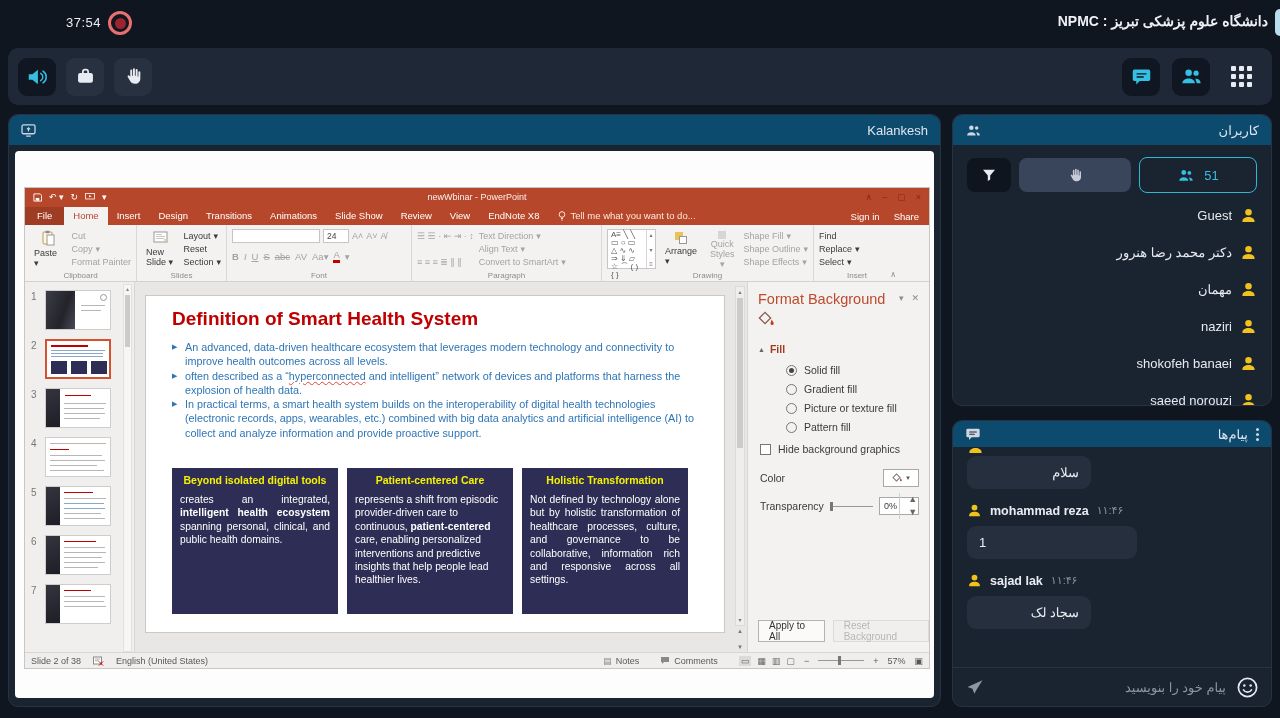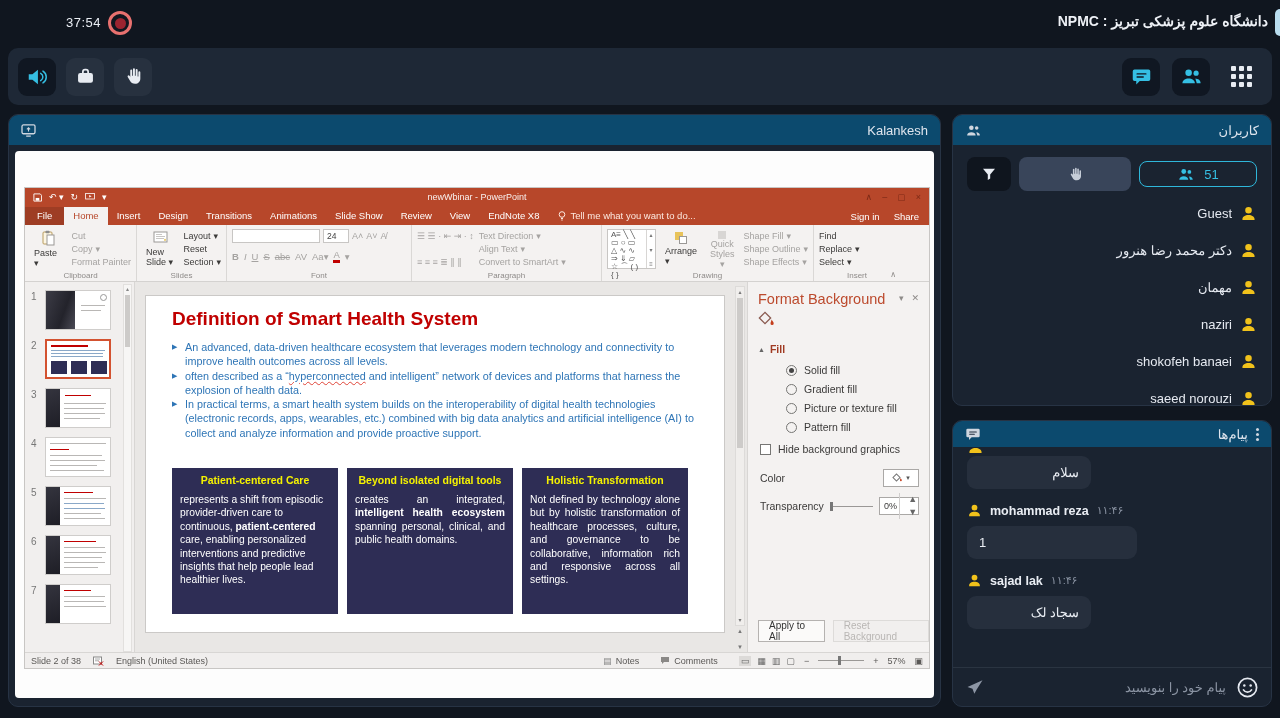--- a/index.html
+++ b/index.html
@@ -131,21 +131,21 @@
   .viewicons { display:flex; gap:6px; font-size:9px; color:#666; }
   .viewicons .on { background:#dcdad8; padding:0 2px; }
   .zoomtrack { width:46px; height:1px; background:#9a9896; position:relative; }
   .zoomtrack::before { content:""; position:absolute; left:42%; top:-4px; width:3px; height:9px; background:#777; }
 
   
   .users-panel { left:952px; top:114px; width:320px; height:292px; }
   .ucontrols { display:flex; align-items:center; padding:12px 14px 0; gap:8px; }
   .fbtn { width:44px; height:34px; background:#0f151e; border-radius:8px; display:flex; align-items:center; justify-content:center; }
   .hbtn { width:112px; height:34px; background:#39455a; border-radius:8px; display:flex; align-items:center; justify-content:center; }
-  .cntbtn { flex:1; height:26px; border:1px solid #2fb7da; border-radius:8px; display:flex; align-items:center; justify-content:center; gap:9px; color:#35bfe3; font-size:13px; }
+  .cntbtn { flex:1; height:36px; border:1px solid #2fb7da; border-radius:8px; display:flex; align-items:center; justify-content:center; gap:9px; color:#35bfe3; font-size:13px; }
   .ulist { padding:4px 14px 0; }
   .urow { height:37px; display:flex; align-items:center; justify-content:flex-end; gap:8px; color:#e6eaf1; font-size:13px; }
   .urow .nm { direction:rtl; }
 
   
   .msgs-panel { left:952px; top:420px; width:320px; height:287px; display:flex; flex-direction:column; }
   .msgs-panel .phead { flex:none; height:26px; }
   .kebab { display:flex; flex-direction:column; gap:2px; margin-left:8px; }
   .kebab i { width:3px; height:3px; border-radius:50%; background:#cfd6df; }
   .msg-scroll { flex:1; overflow:hidden; padding:0 14px; }
@@ -498,27 +498,27 @@
 
           <div class="canvas">
             <div class="slide">
               <div class="slide-title">Definition of Smart Health System</div>
               <div class="bullets">
                 <div class="bullet"><span>An advanced, data-driven healthcare ecosystem that leverages modern technology and connectivity to improve health outcomes across all levels.</span><span class="wavy"></span><span></span></div>
                 <div class="bullet"><span>often described as a “</span><span class="wavy">hyperconnected</span><span> and intelligent” network of devices and platforms that harness the explosion of health data.</span></div>
                 <div class="bullet"><span>In practical terms, a smart health system builds on the interoperability of digital health technologies (electronic records, apps, wearables, etc.) combined with big data analytics and artificial intelligence (AI) to collect and analyze information and provide proactive support.</span><span class="wavy"></span><span></span></div>
               </div>
               <div class="sboxes">
+                <div class="sbox j">
+                  <h4>Beyond isolated digital tools</h4>
+                  <p><span>creates an integrated, </span><b>intelligent health ecosystem</b><span> spanning personal, clinical, and public health domains.</span></p>
+                </div>
                 <div class="sbox">
                   <h4>Patient-centered Care</h4>
                   <p><span>represents a shift from episodic provider-driven care to continuous, </span><b>patient-centered</b><span> care, enabling personalized interventions and predictive insights that help people lead healthier lives.</span></p>
-                </div>
-                <div class="sbox j">
-                  <h4>Beyond isolated digital tools</h4>
-                  <p><span>creates an integrated, </span><b>intelligent health ecosystem</b><span> spanning personal, clinical, and public health domains.</span></p>
                 </div>
                 <div class="sbox j">
                   <h4>Holistic Transformation</h4>
                   <p><span>Not defined by technology alone but by holistic transformation of healthcare processes, culture, and governance to be collaborative, information rich and responsive across all settings.</span><b></b><span></span></p>
                 </div>
               </div>
             </div>
             <div class="cscroll">
                 <div class="arr">▴</div>
                 <div class="th"></div>

